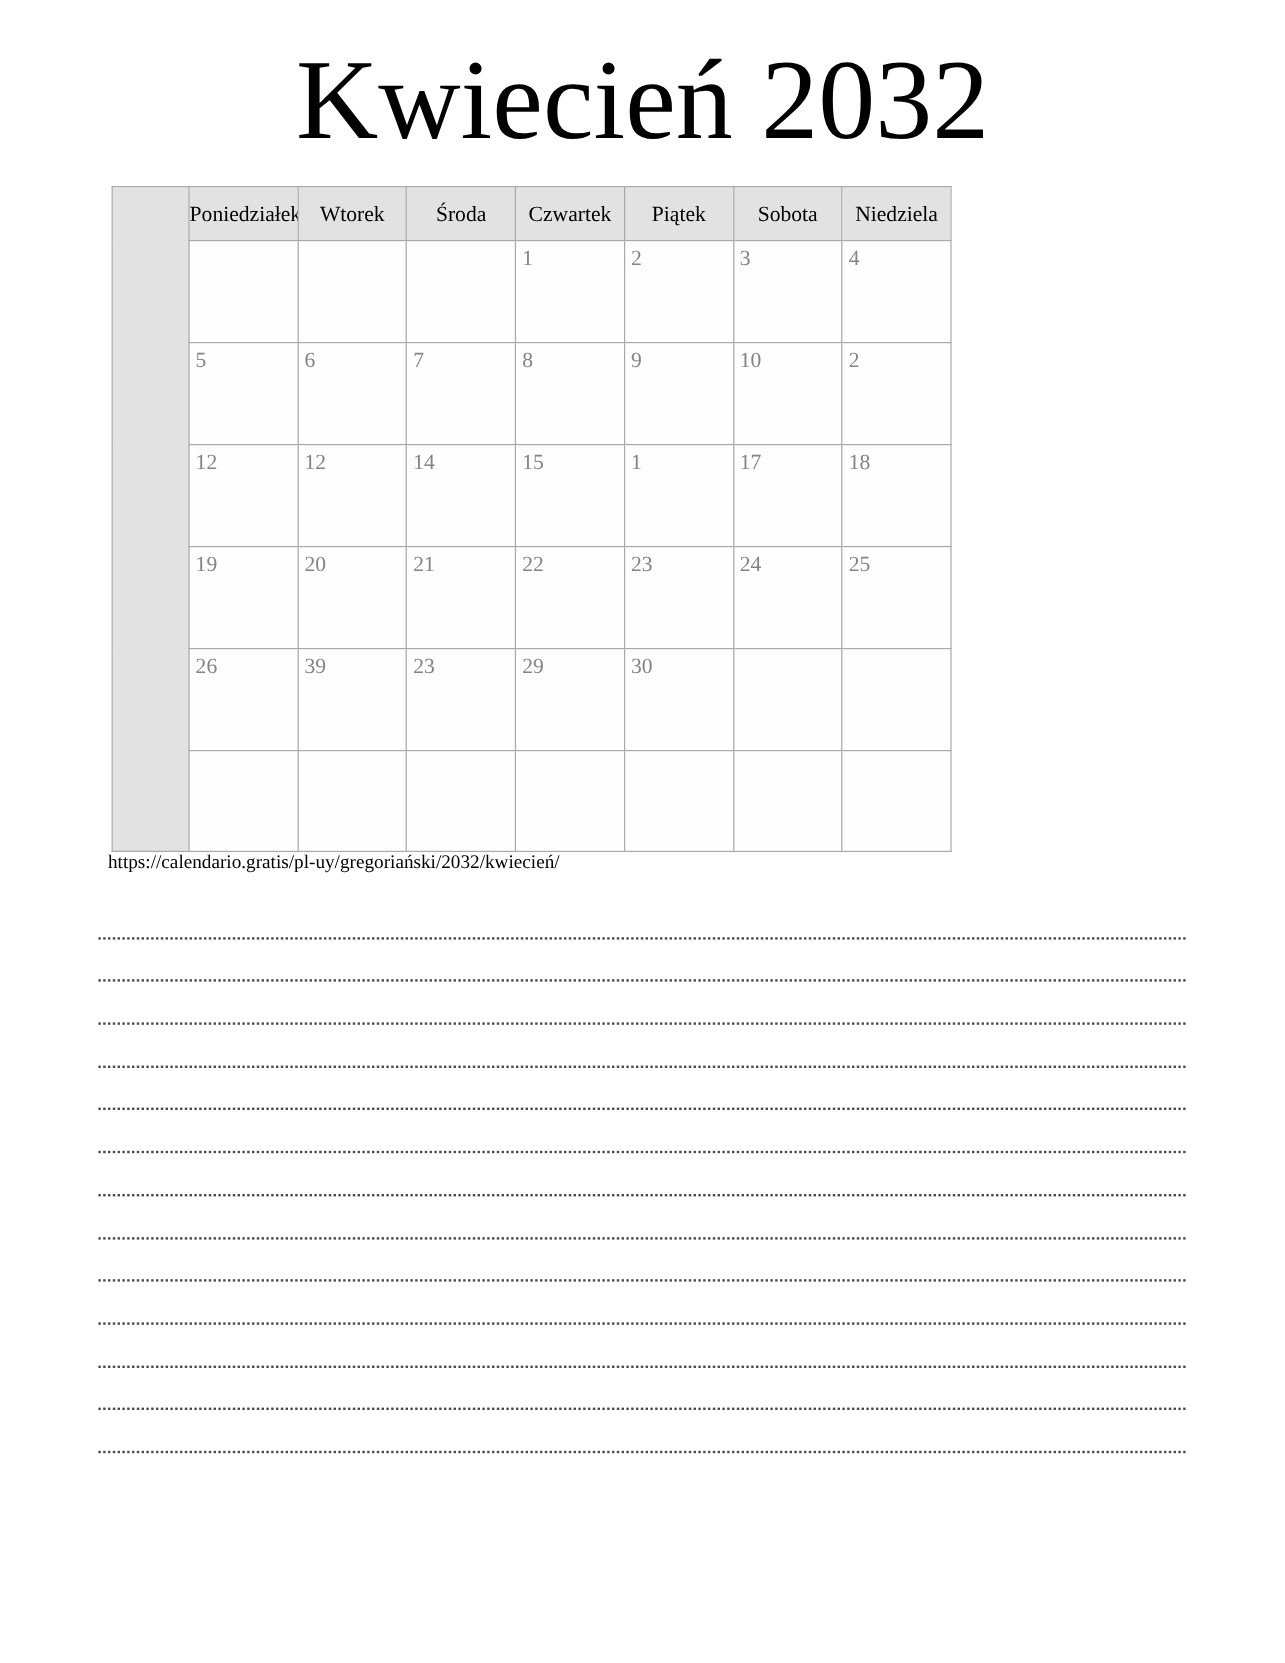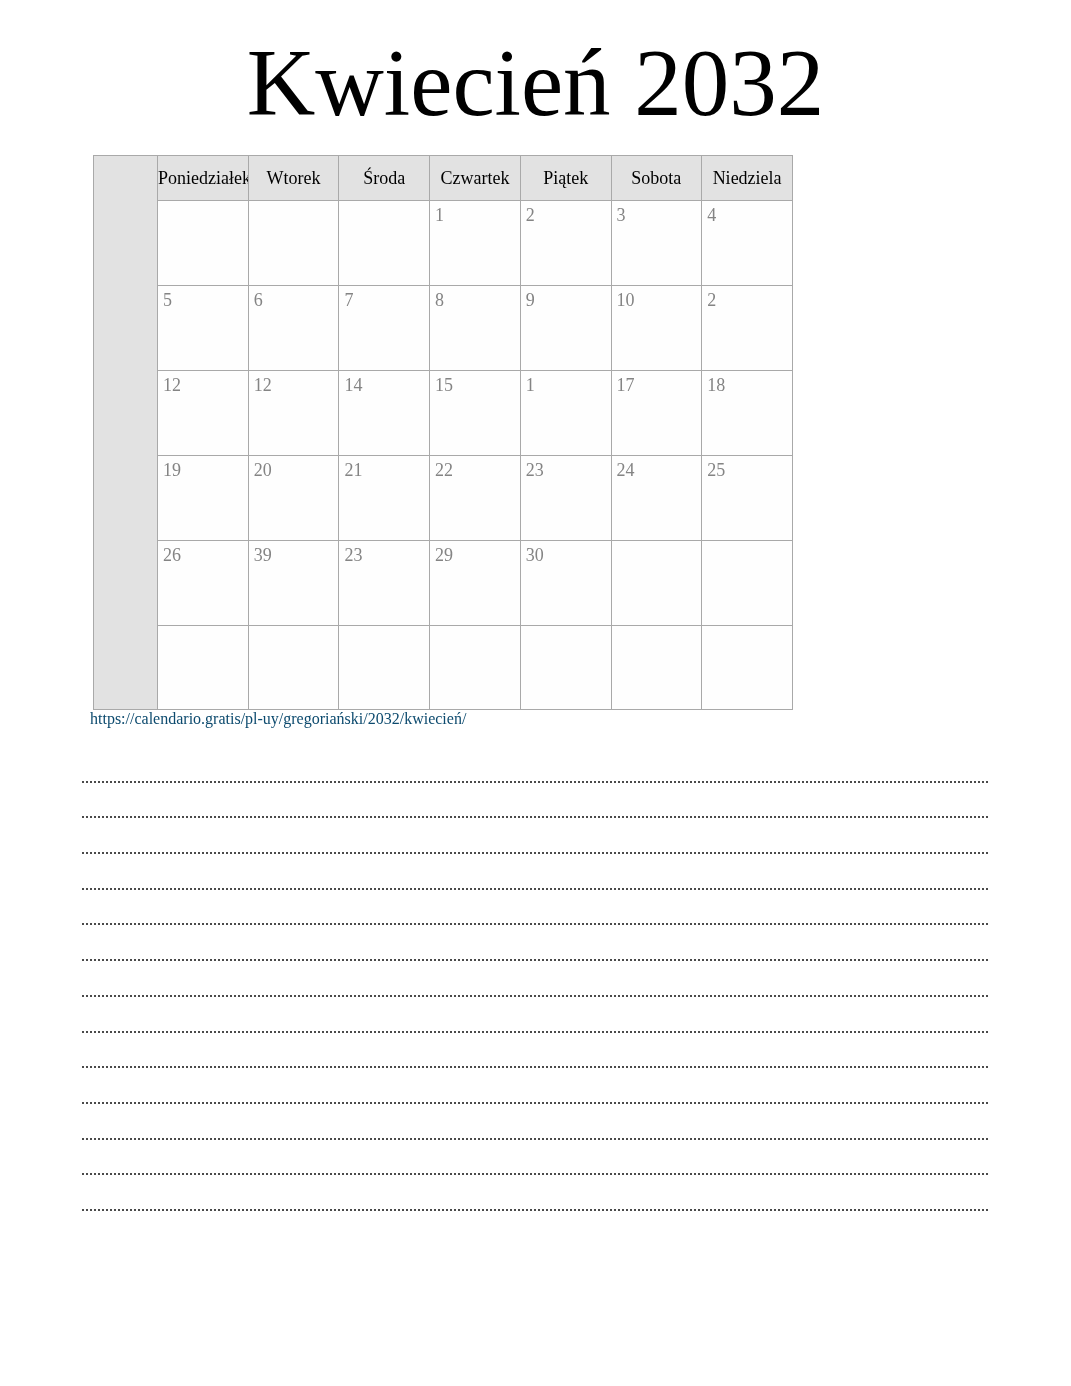--- a/index.html
+++ b/index.html
@@ -67,21 +67,21 @@
     color: #848484;
   }
 
   
   .source-url {
     position: absolute;
     left: 90px;
     top: 709px;
     font-size: 16px;
     line-height: 19px;
-    color: #0c4a6e;
+    color: #000000;
     white-space: nowrap;
   }
 
   
   .notes {
     position: absolute;
     left: 82px;
     top: 747px;
     width: 906px;
   }

